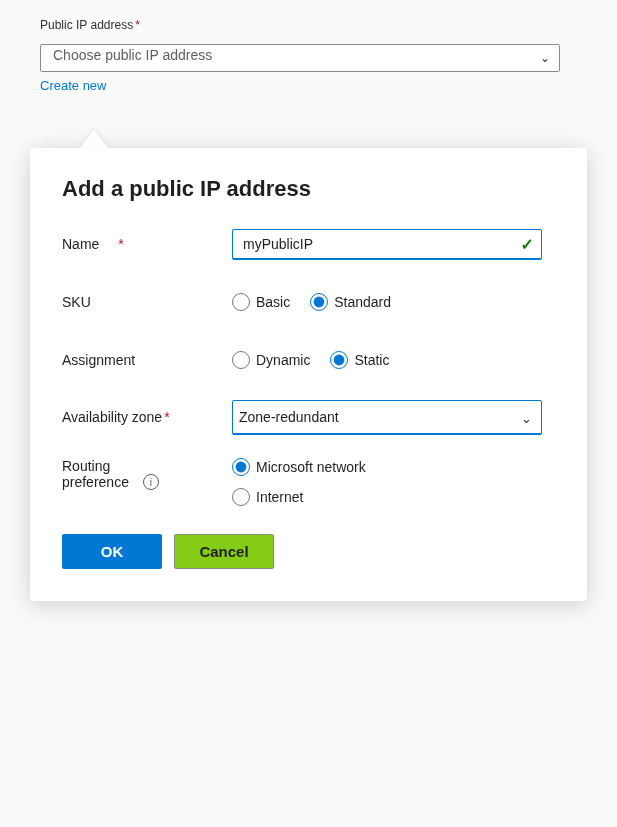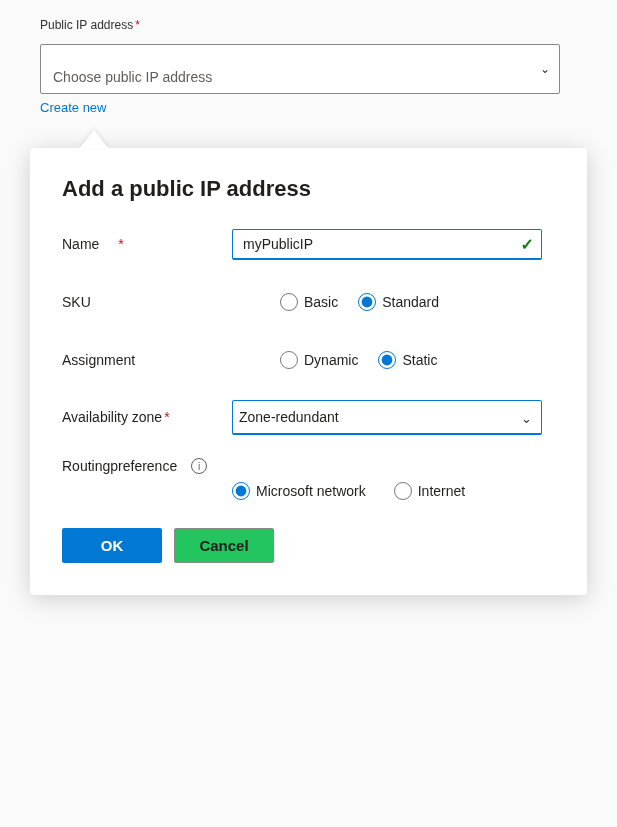--- a/index.html
+++ b/index.html
@@ -36,21 +36,21 @@
     }
 
     .dropdown-container {
       position: relative;
       width: 100%;
       max-width: 520px;
     }
 
     .dropdown-select {
       width: 100%;
-      padding: 24px 36px 8px 12px;
+      padding: 2px 36px 8px 12px;
       border: 1px solid #8a8886;
       border-radius: 2px;
       font-size: 14px;
       color: #605e5c;
       background: white;
       appearance: none;
       cursor: pointer;
       outline: none;
     }
 
@@ -156,21 +156,20 @@
       color: #107c10;
       font-size: 16px;
       font-weight: bold;
     }
 
     
     .radio-group {
       display: flex;
       align-items: center;
       gap: 4px;
-      margin-left: 48px;
     }
 
     .radio-item {
       display: flex;
       align-items: center;
       gap: 6px;
       margin-right: 16px;
       cursor: pointer;
     }
 
@@ -223,21 +222,21 @@
       margin-bottom: 28px;
       min-height: 36px;
     }
 
     .routing-label-block {
       width: 170px;
       flex-shrink: 0;
       font-size: 14px;
       color: #201f1e;
       display: flex;
-      flex-direction: row;
+      flex-direction: column;
     }
 
     .routing-label-line {
       display: flex;
       align-items: center;
       gap: 14px;
     }
 
     .info-icon {
       display: inline-flex;
@@ -249,23 +248,22 @@
       border-radius: 50%;
       font-size: 10px;
       color: #605e5c;
       cursor: pointer;
       flex-shrink: 0;
     }
 
     .routing-radios {
       flex: 1;
       display: flex;
-      flex-direction: row;
+      flex-direction: column;
       gap: 12px;
-      margin-top: 24px;
     }
 
     
     .button-row {
       display: flex;
       gap: 12px;
       margin-top: 8px;
     }
 
     .btn-ok {
@@ -274,21 +272,21 @@
       border: none;
       border-radius: 2px;
       padding: 8px 32px;
       font-size: 15px;
       font-weight: 600;
       cursor: pointer;
       min-width: 100px;
     }
 
     .btn-cancel {
-      background: #22c55e;
+      background: #84cc16;
       color: #201f1e;
       border: 1px solid #8a8886;
       border-radius: 2px;
       padding: 8px 24px;
       font-size: 15px;
       font-weight: 600;
       cursor: pointer;
       min-width: 100px;
     }
 

